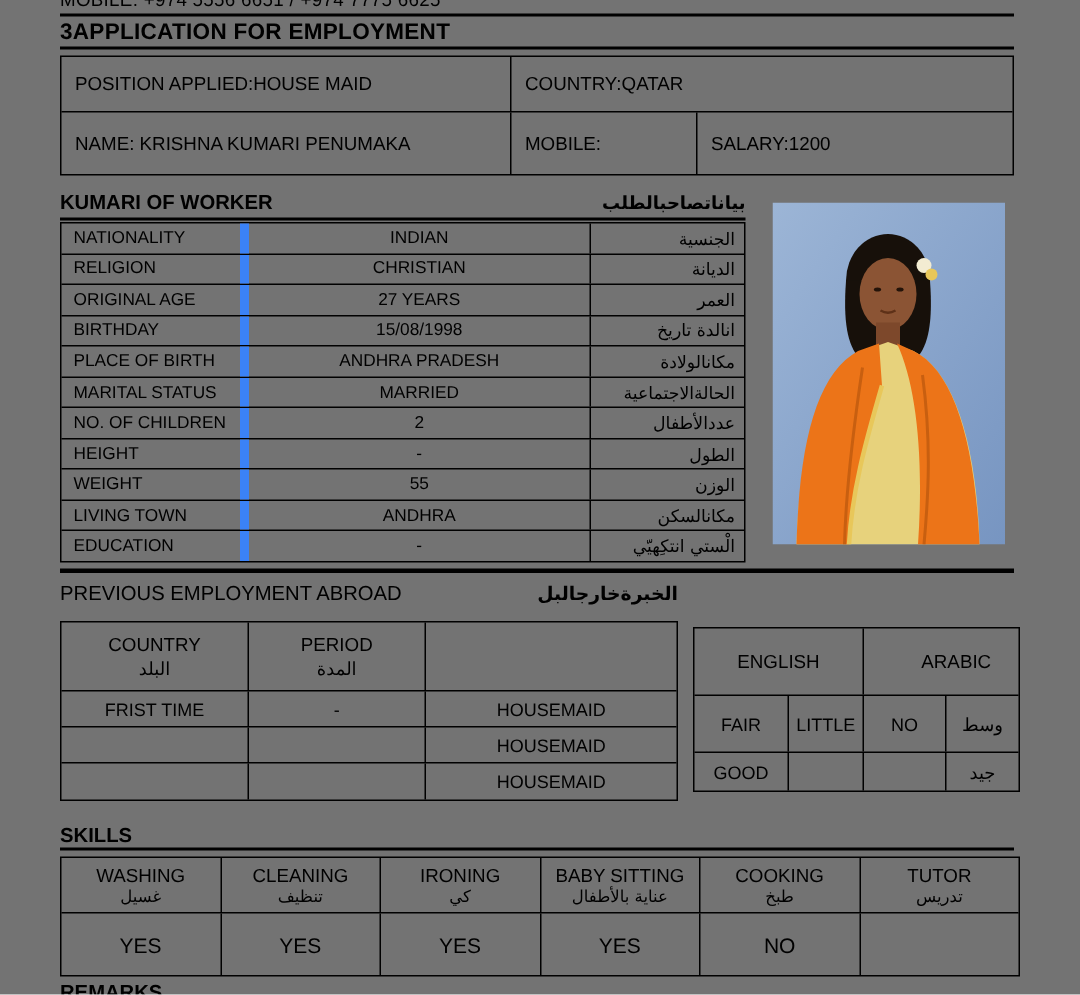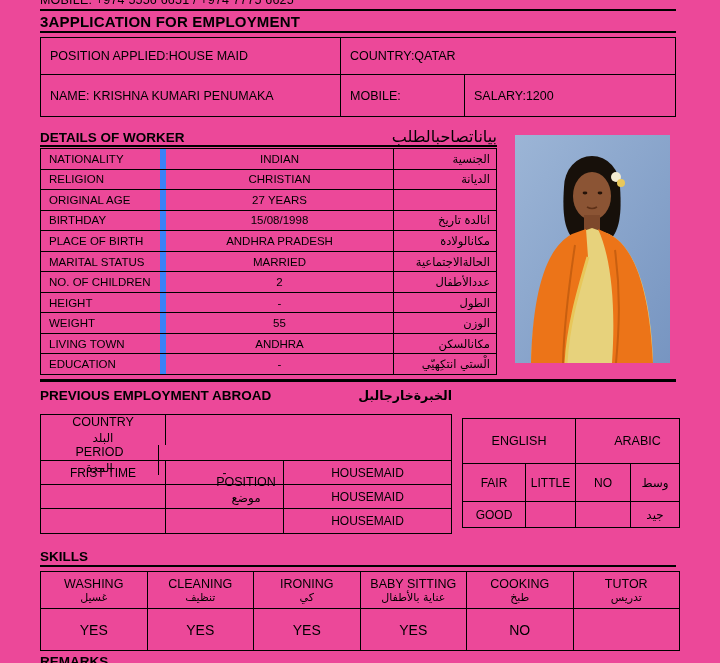--- a/index.html
+++ b/index.html
@@ -1,21 +1,21 @@
 <!DOCTYPE html>
 <html><head>
 <meta charset="utf-8">
 <style>
   * { box-sizing: border-box; margin: 0; padding: 0; }
   html,body { background:#ffffff; }
   .page {
     position: relative;
     width: 720px;
     height: 663px;
-    background: #ec4899;
+    background: #737373;
     font-family: "Liberation Sans", sans-serif;
     color: #000;
     overflow: hidden;
     margin: 0 auto;
   }
   .ar { font-family: "DejaVu Sans", sans-serif; }
   .rule { position:absolute; background:#000; }
 
   
   .mobile-line { position:absolute; left:40px; top:-7px; font-size:12.5px; letter-spacing:0.2px; }
@@ -32,42 +32,42 @@
   .app-row-2 { height:41px; }
   .app-cell { display:flex; align-items:center; padding-left:9px; font-size:12.5px; }
   .app-c1 { width:300px; border-right:1px solid #000; }
   .app-c2 { flex:1; }
   .app-c2b { width:124px; border-right:1px solid #000; }
   .app-c3 { flex:1; }
 
   
   .details-head { position:absolute; left:40px; top:127px; width:457px; display:flex; justify-content:space-between; align-items:baseline; }
   .details-head .en { font-size:13.5px; font-weight:bold; }
-  .details-head .ar { font-size:16px; font-weight:normal; }
+  .details-head .ar { font-size:12px; font-weight:bold; }
   .rule-details { left:40px; top:145px; width:457px; height:2px; }
   .details-table { position:absolute; left:40px; top:148px; width:457px; height:227px; border:1px solid #000; display:flex; flex-direction:column; }
   .dt-row { flex:1; display:flex; border-bottom:1px solid #000; font-size:11.5px; }
   .dt-row:last-child { border-bottom:none; }
   .dt-label { width:125px; border-right:6px solid #3b82f6; display:flex; align-items:center; padding-left:8px; }
   .dt-val { width:228px; border-right:1px solid #000; display:flex; align-items:center; justify-content:center; text-align:center; }
   .dt-ar { flex:1; display:flex; align-items:center; justify-content:flex-end; padding-right:6px; font-size:11.5px; }
 
   
   .photo { position:absolute; left:515px; top:135px; width:155px; height:228px; }
   .photo svg { display:block; }
 
   
   .rule-mid { left:40px; top:379px; width:636px; height:3px; }
 
   
   .prev-head { position:absolute; left:40px; top:388px; width:412px; display:flex; justify-content:space-between; align-items:baseline; }
-  .prev-head .en { font-size:13.5px; font-weight:bold; }
+  .prev-head .en { font-size:13.5px; font-weight:normal; }
   .prev-head .ar { font-size:12.5px; font-weight:bold; }
   .prev-table { position:absolute; left:40px; top:414px; width:412px; border:1px solid #000; }
-  .pt-header { display:flex; height:46px; border-bottom:1px solid #000;flex-direction:column; }
+  .pt-header { display:flex; height:46px; border-bottom:1px solid #000; }
   .pt-hcell { display:flex; flex-direction:column; align-items:center; justify-content:center; gap:2px; }
   .pt-hcell .en { font-size:12.5px; }
   .pt-hcell .ar { font-size:12px; }
   .pt-c1 { width:125px; border-right:1px solid #000; }
   .pt-c2 { width:118px; border-right:1px solid #000; }
   .pt-c3 { flex:1; }
   .pt-row { display:flex; height:24px; border-bottom:1px solid #000; font-size:12px; }
   .pt-row:last-child { border-bottom:none; }
   .pt-cell { display:flex; align-items:center; justify-content:center; }
 
@@ -120,39 +120,40 @@
       <div class="app-cell app-c2">COUNTRY:QATAR</div>
     </div>
     <div class="app-row app-row-2">
       <div class="app-cell app-c1">NAME:  KRISHNA KUMARI PENUMAKA</div>
       <div class="app-cell app-c2b">MOBILE:</div>
       <div class="app-cell app-c3">SALARY:1200</div>
     </div>
   </div>
 
   <div class="details-head">
-    <span class="en">DETAILS OF WORKER</span>
+    <span class="en">KUMARI OF WORKER</span>
     <span class="ar">بياناتصاحبالطلب</span>
   </div>
   <div class="rule rule-details"></div>
 
   <div class="details-table">
     <div class="dt-row">
       <div class="dt-label">NATIONALITY</div>
       <div class="dt-val">INDIAN</div>
       <div class="dt-ar ar">الجنسية</div>
     </div>
     <div class="dt-row">
       <div class="dt-label">RELIGION</div>
       <div class="dt-val">CHRISTIAN</div>
       <div class="dt-ar ar">الديانة</div>
     </div>
     <div class="dt-row">
       <div class="dt-label">ORIGINAL AGE</div>
       <div class="dt-val">27  YEARS</div>
+      <div class="dt-ar ar">العمر</div>
     </div>
     <div class="dt-row">
       <div class="dt-label">BIRTHDAY</div>
       <div class="dt-val">15/08/1998</div>
       <div class="dt-ar ar">انالدة تاريخ</div>
     </div>
     <div class="dt-row">
       <div class="dt-label">PLACE OF BIRTH</div>
       <div class="dt-val">ANDHRA PRADESH</div>
       <div class="dt-ar ar">مكانالولادة</div>
@@ -235,24 +236,20 @@
   <div class="prev-table">
     <div class="pt-header">
       <div class="pt-hcell pt-c1">
         <span class="en">COUNTRY</span>
         <span class="ar">البلد</span>
       </div>
       <div class="pt-hcell pt-c2">
         <span class="en">PERIOD</span>
         <span class="ar">المدة</span>
       </div>
-      <div class="pt-hcell pt-c3">
-        <span class="en">POSITION</span>
-        <span class="ar">موضع</span>
-      </div>
     </div>
     <div class="pt-row">
       <div class="pt-cell pt-c1">FRIST TIME</div>
       <div class="pt-cell pt-c2">-</div>
       <div class="pt-cell pt-c3">HOUSEMAID</div>
     </div>
     <div class="pt-row">
       <div class="pt-cell pt-c1"></div>
       <div class="pt-cell pt-c2"></div>
       <div class="pt-cell pt-c3">HOUSEMAID</div>

